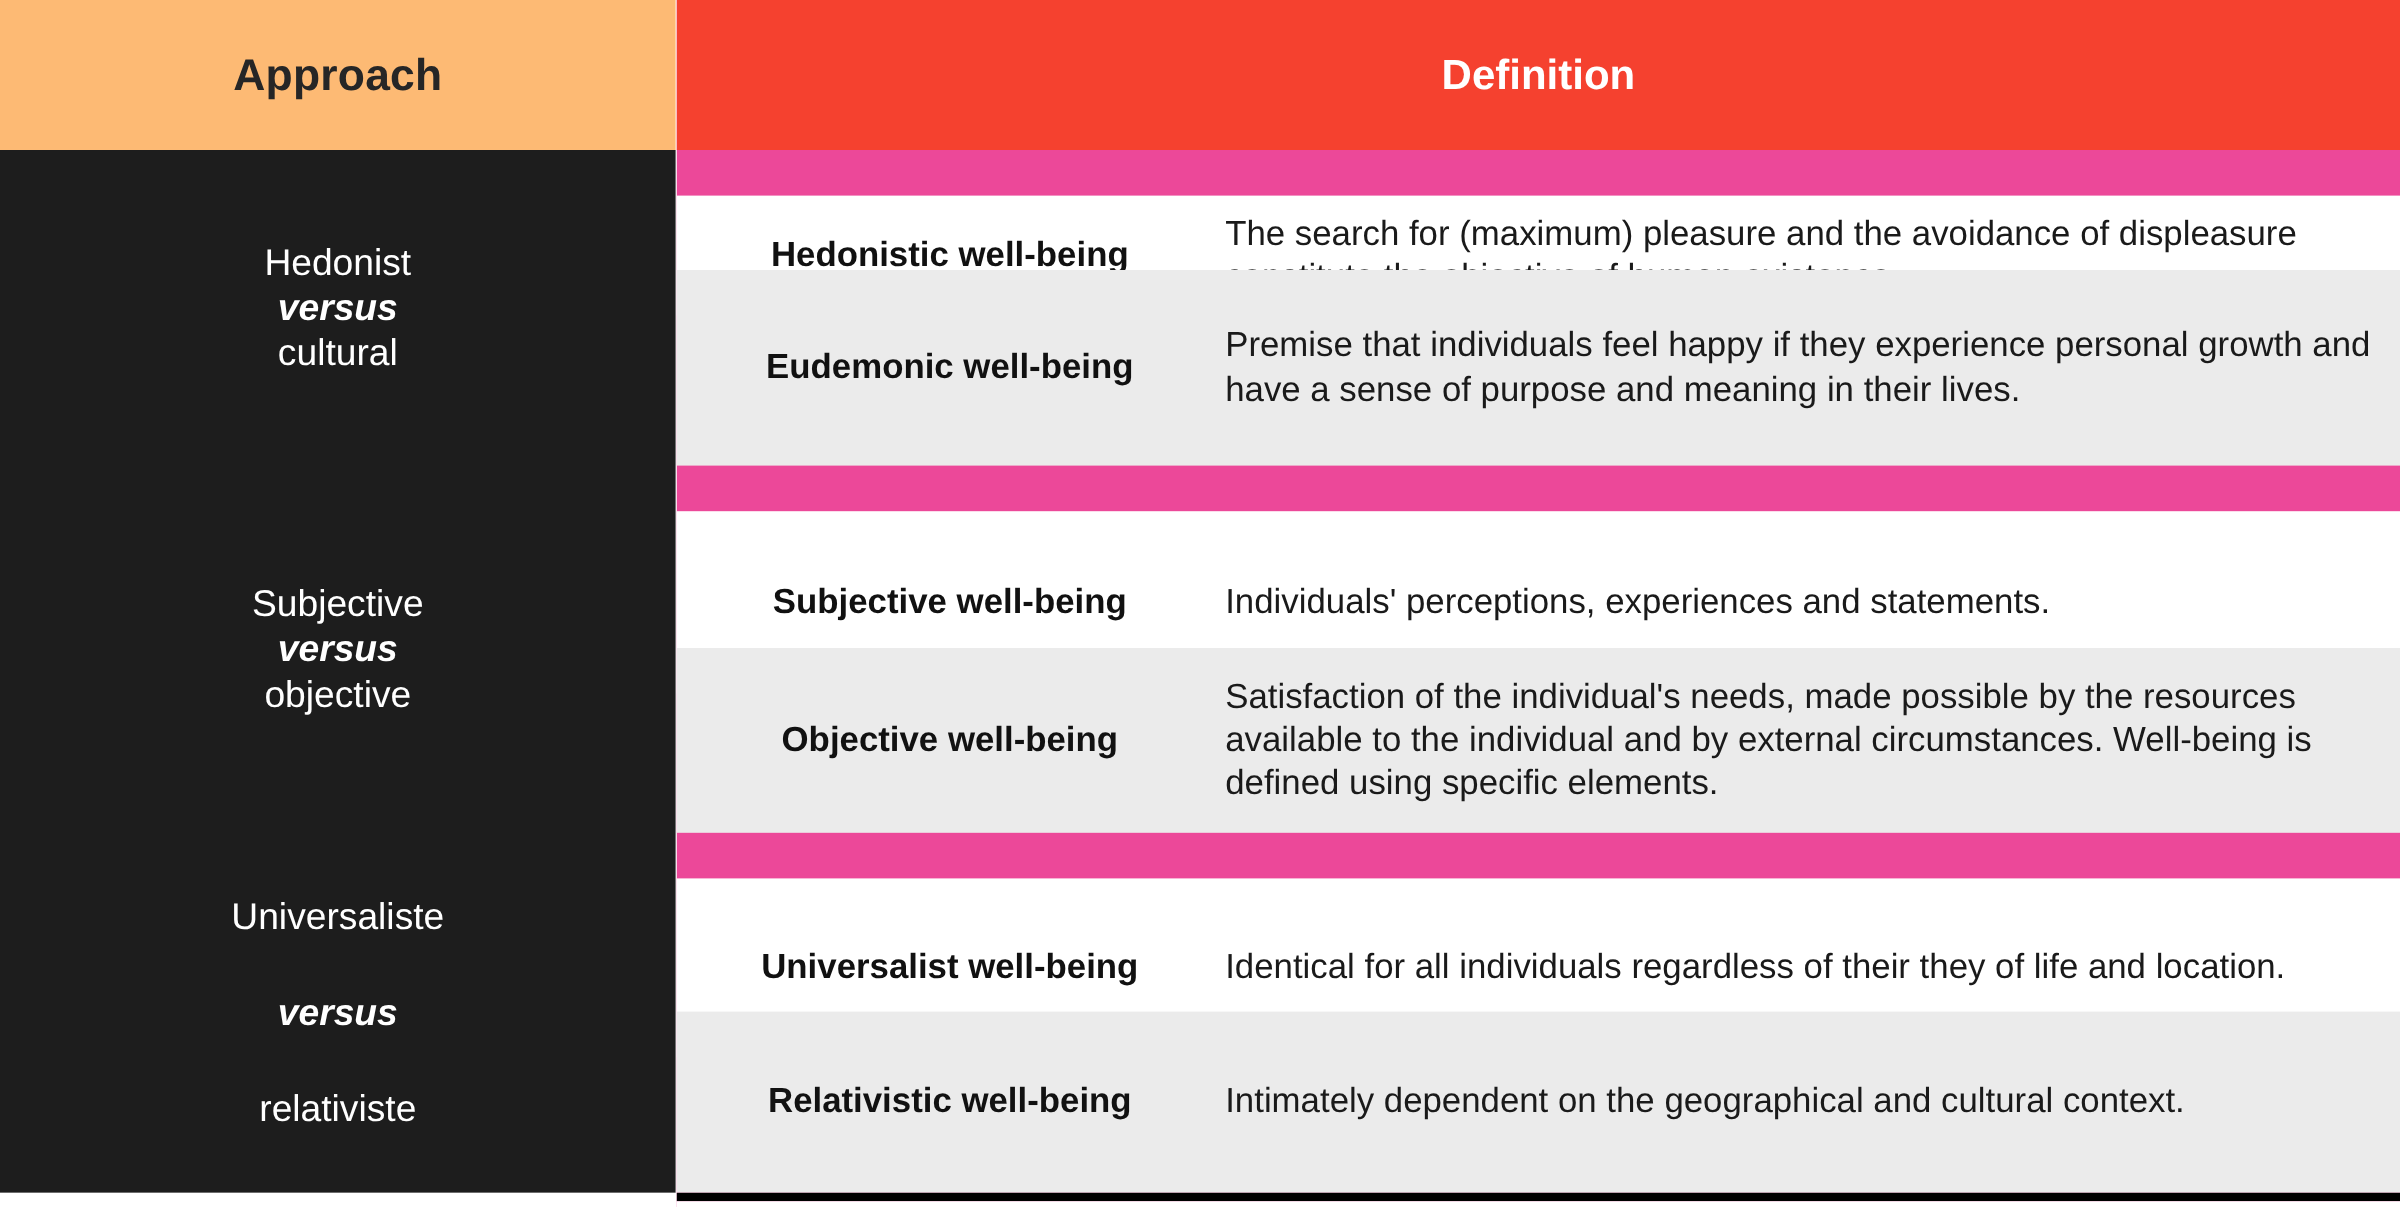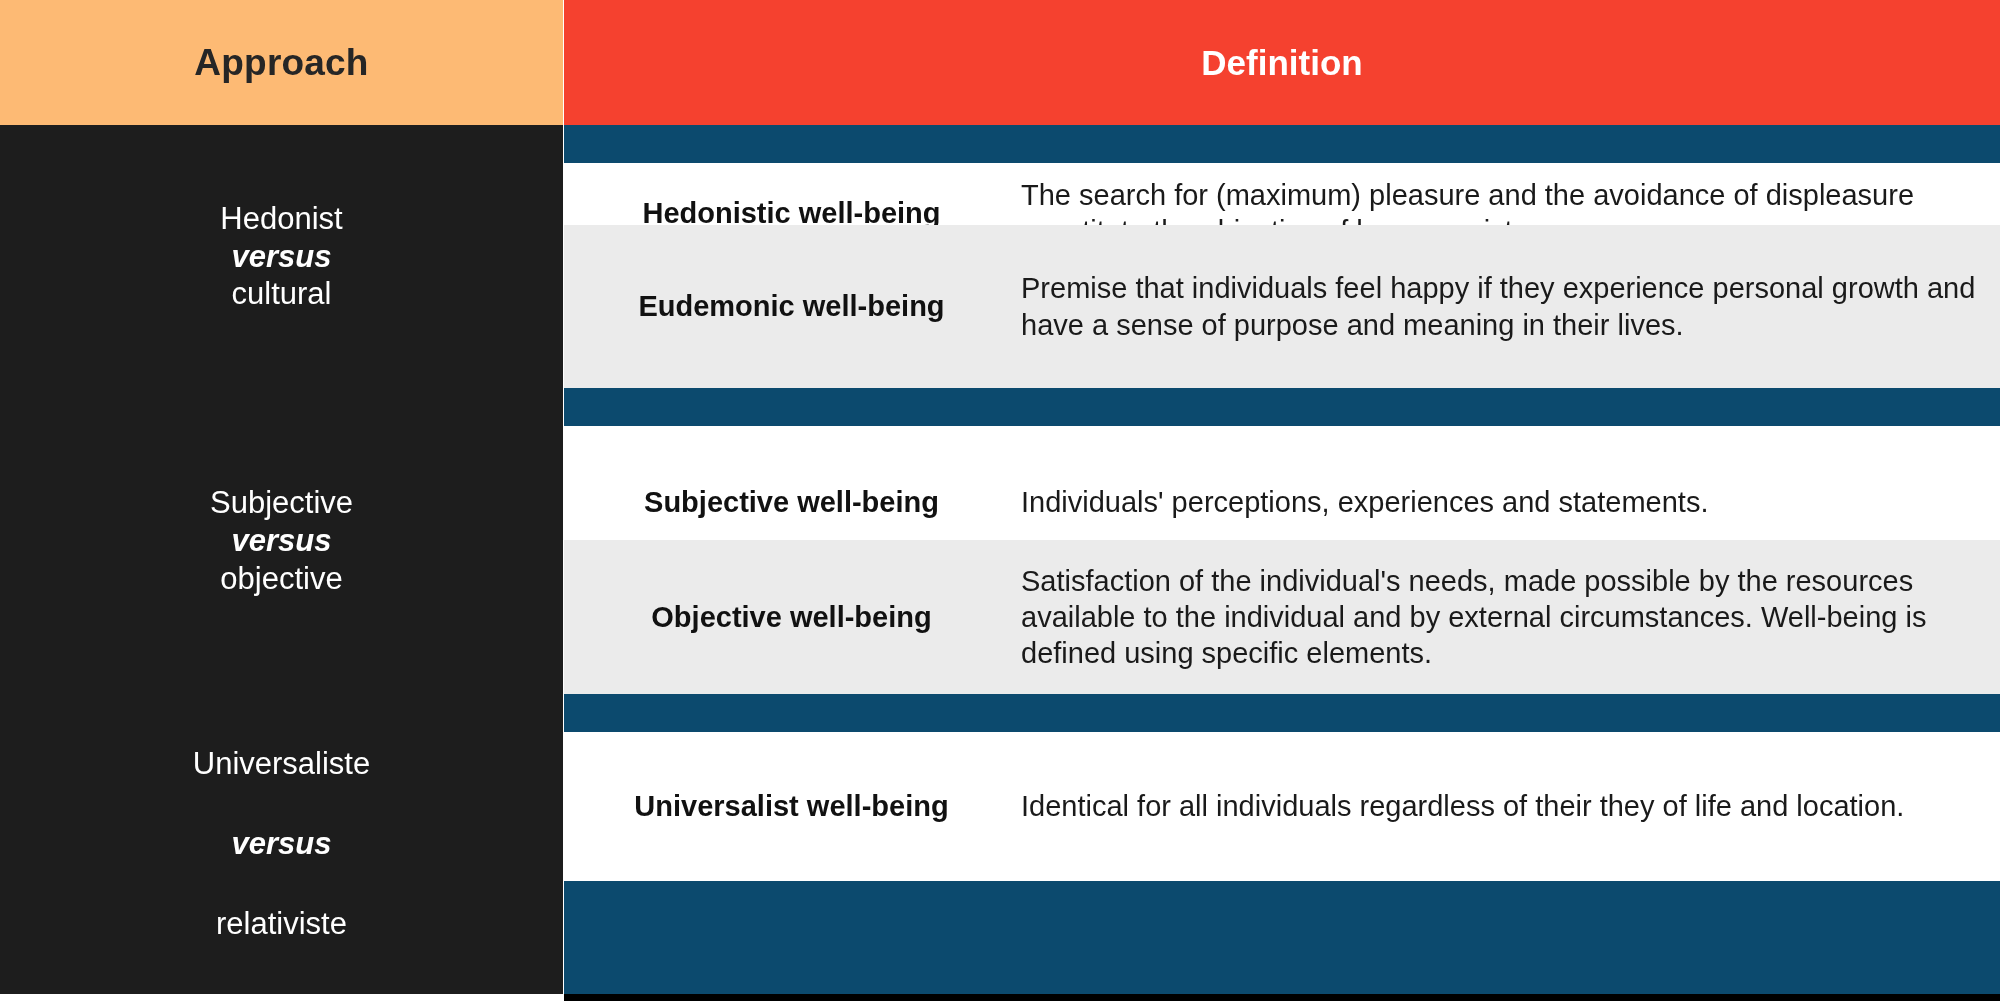--- a/index.html
+++ b/index.html
@@ -88,21 +88,21 @@
     background: #ffffff;
   }
 
   
   .def-col {
     position: absolute;
     left: 564px;
     top: 0;
     width: 1436px;
     height: 1006px;
-    background: #0c4a6e;
+    background: #ec4899;
   }
   .def-header {
     position: absolute;
     left: 0;
     top: 0;
     width: 1436px;
     height: 125px;
     background: #f5412f;
     display: flex;
     align-items: center;
@@ -238,20 +238,24 @@
       <div class="row alt r4">
         <div class="cell-label">Objective well-being</div>
         <div class="cell-def">Satisfaction of the individual's needs, made possible by the resources available to the individual and by external circumstances. Well-being is defined using specific elements.</div>
       </div>
 
       <div class="row plain r5">
         <div class="cell-label">Universalist well-being</div>
         <div class="cell-def">Identical for all individuals regardless of their they of life and location.</div>
       </div>
 
+      <div class="row alt r6">
+        <div class="cell-label">Relativistic well-being</div>
+        <div class="cell-def">Intimately dependent on the geographical and cultural context.</div>
+      </div>
 
     </div>
 
     <div class="def-bottom-rule"></div>
     <div class="def-bottom-white"></div>
   </div>
 
 </div>
 
 </body></html>

